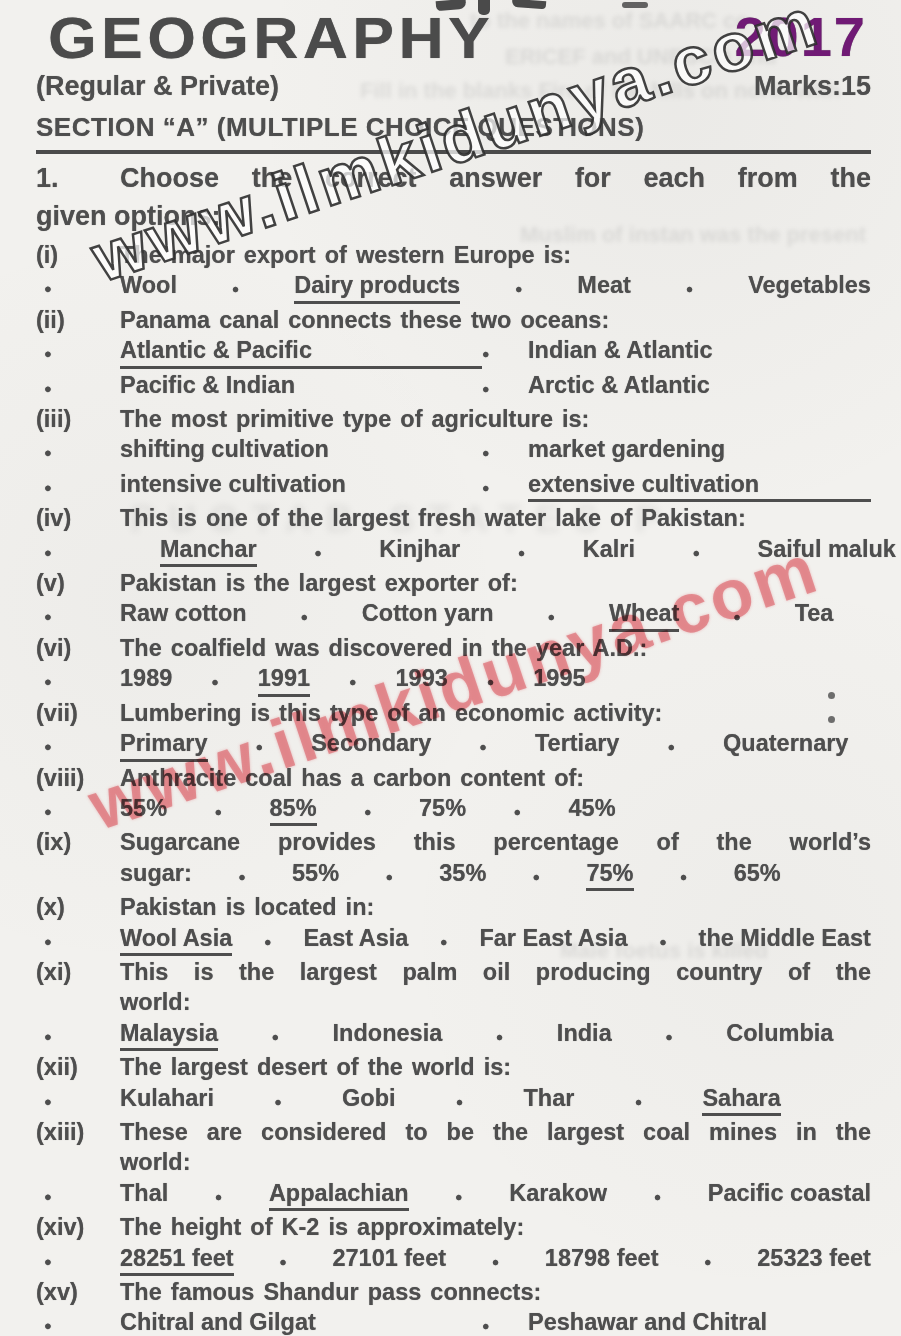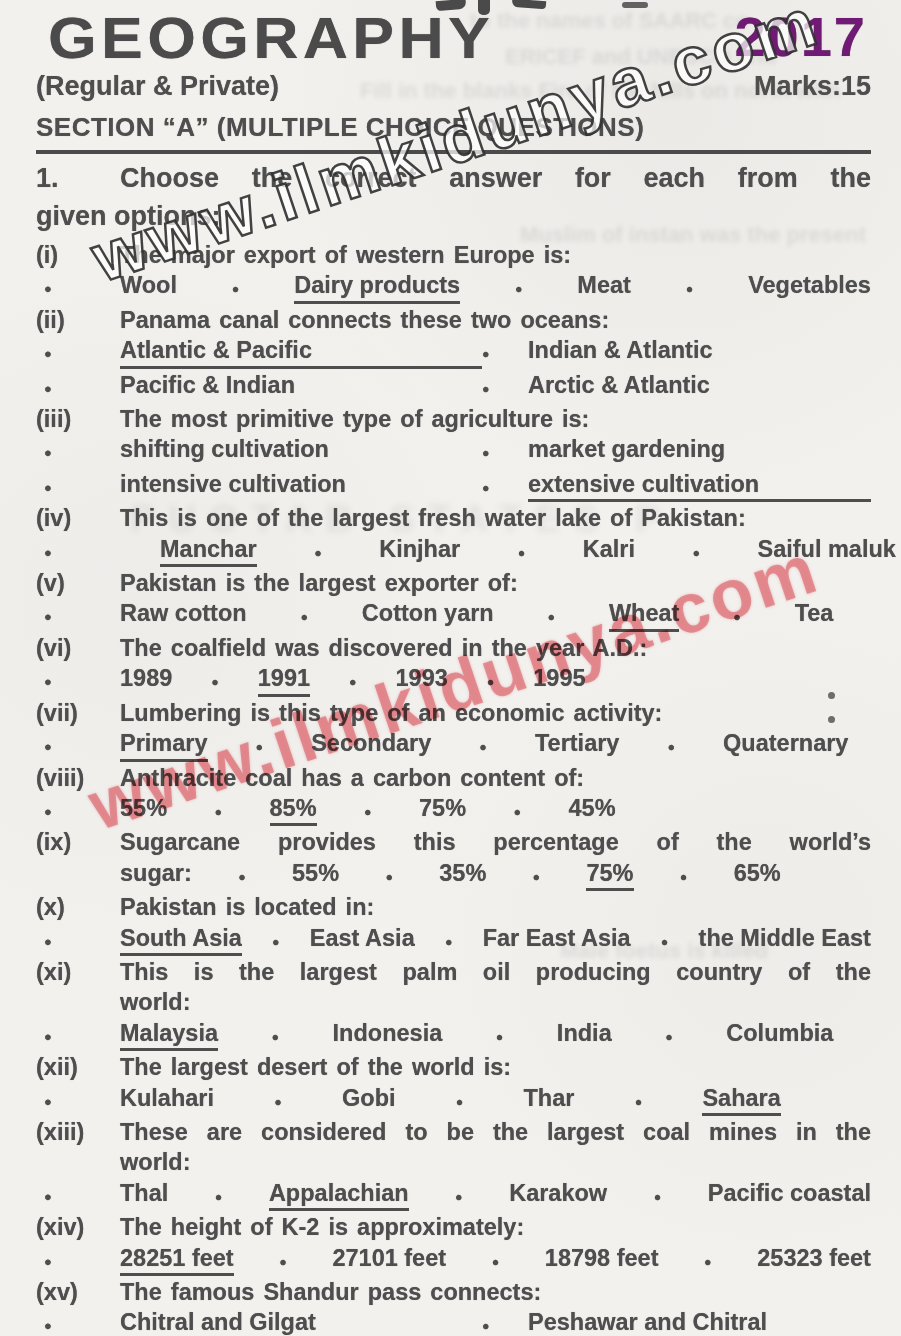--- a/index.html
+++ b/index.html
@@ -261,21 +261,21 @@
           <span class="opt">65%</span>
         </div>
       </div>
       <div class="q-line">
         <span class="qnum">(x)</span>
         <div class="qtext">Pakistan is located in:</div>
       </div>
       <div class="q-line">
         <span class="bullet">●</span>
         <div class="opts" style="width: 100%;">
-          <span class="opt u">South Asia</span>
+          <span class="opt u">Wool Asia</span>
           <span class="sep">●</span>
           <span class="opt">East Asia</span>
           <span class="sep">●</span>
           <span class="opt">Far East Asia</span>
           <span class="sep">●</span>
           <span class="opt">the Middle East</span>
         </div>
       </div>
       <div class="q-line">
         <span class="qnum">(xi)</span>

